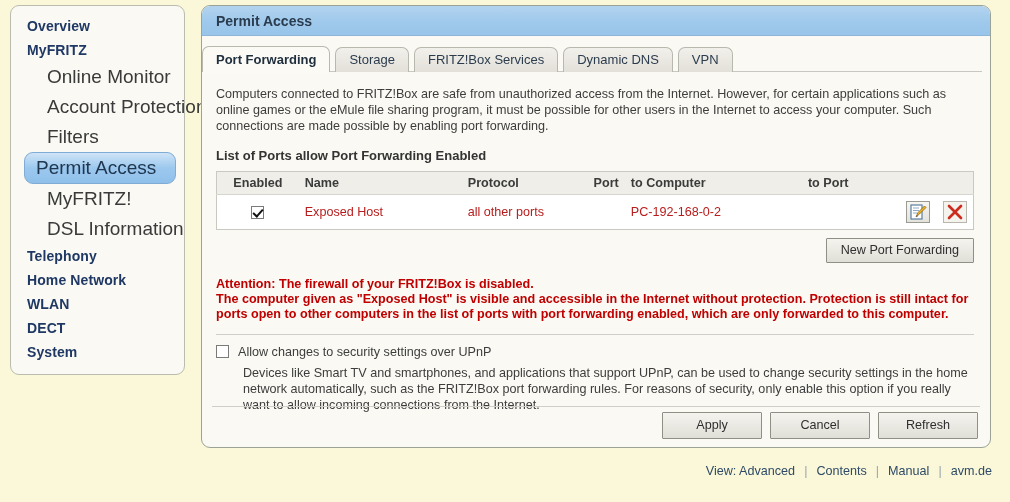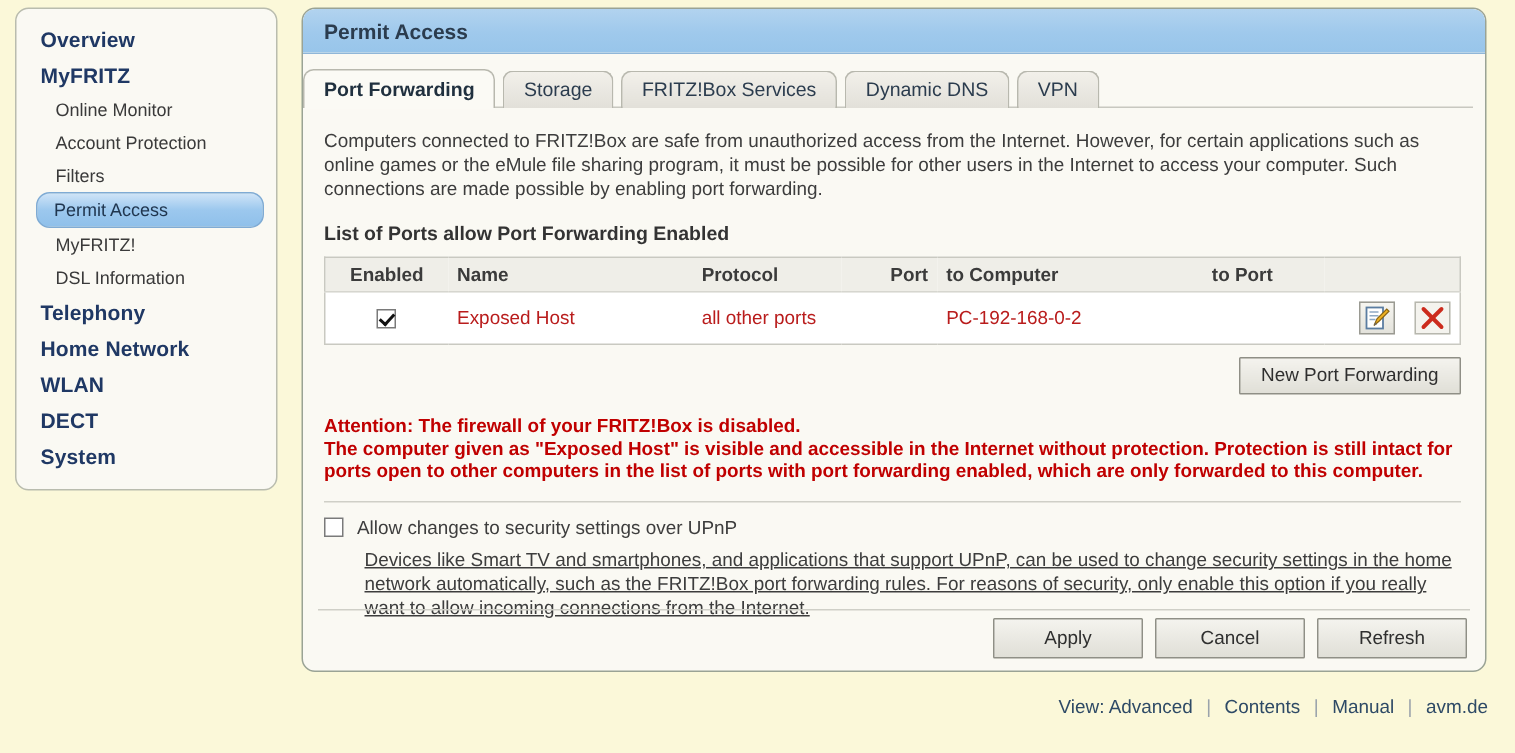--- a/index.html
+++ b/index.html
@@ -30,23 +30,23 @@
     box-sizing: border-box;
   }
   .nav-top {
     font-weight: bold;
     color: #1f3864;
     font-size: 14px;
     padding: 4px 0 4px 16px;
     letter-spacing: .1px;
   }
   .nav-sub {
-    font-size: 12px;
+    font-size: 19px;
     color: #3a3a3a;
-    padding: 4px 0 4px 26px;
+    padding: 4px 0 4px 36px;
   }
   .nav-sub.selected {
     background: linear-gradient(to bottom, #cfe4f7 0%, #9cc8ee 50%, #8fc0ea 100%);
     border: 1px solid #7fabd4;
     border-radius: 9px;
     margin: 0 8px 0 13px;
     padding-left: 11px;
     color: #20364f;
   }
   .nav-top, .nav-sub { white-space: nowrap; cursor: default; }
@@ -238,21 +238,20 @@
   }
 
   .upnp-row { display: flex; align-items: flex-start; gap: 9px; }
   .upnp-label { font-size: 12.6px; color: #3d3d3d; line-height: 15px; }
   .upnp-desc {
     margin: 5px 0 3px 27px;
     font-size: 12.6px;
     line-height: 16px;
     color: #3d3d3d;
     max-width: 760px;
-    text-decoration: underline;
   }
 
   #footer-buttons {
     position: absolute;
     right: 12px;
     bottom: 8px;
     display: flex;
     gap: 8px;
   }
   #footer-buttons .btn { min-width: 100px; text-align: center; padding: 5px 10px; }

